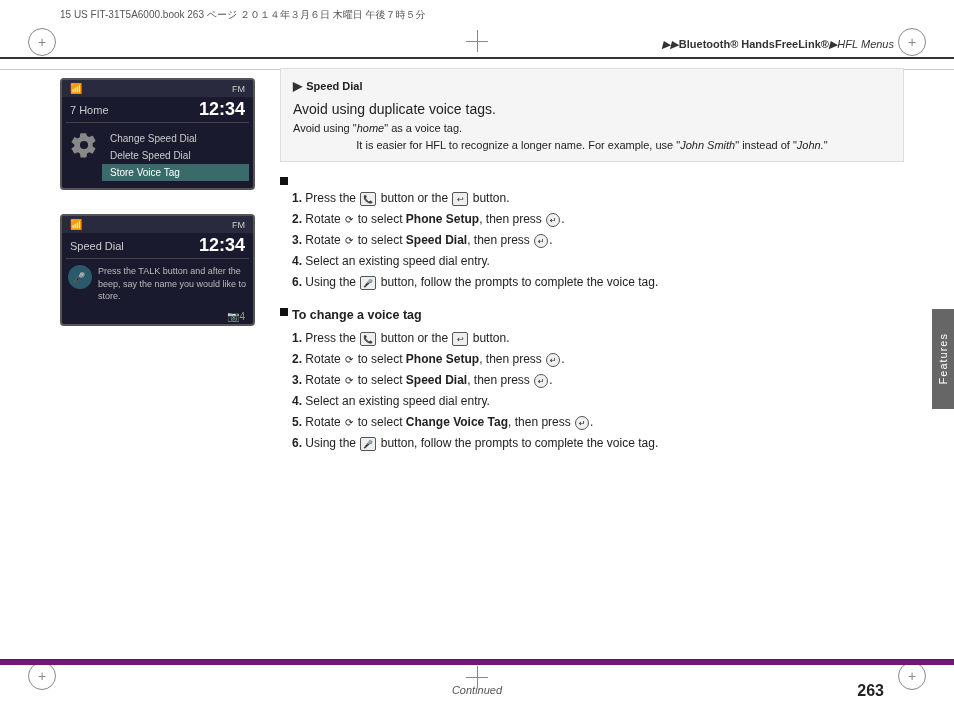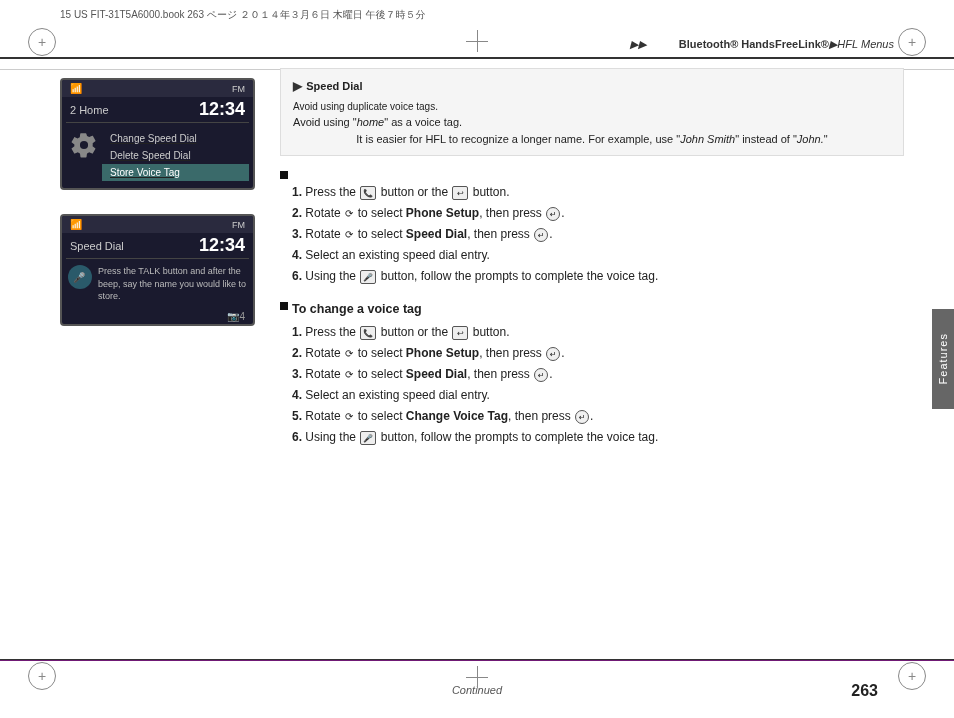--- a/index.html
+++ b/index.html
@@ -69,43 +69,42 @@
     .header-right-text {
       position: absolute;
       top: 38px; right: 60px;
       font-size: 11px;
       color: #333;
       font-style: italic;
     }
     .header-right-text .brand {
       font-weight: bold;
       font-style: normal;
-      margin-left: 32px;
     }
 
     
     .page-footer {
       position: absolute;
       bottom: 0; left: 0; right: 0;
       height: 58px;
-      border-top: 1px solid #701a75;
+      border-top: 5px solid #701a75;
     }
     .footer-continued {
       position: absolute;
       bottom: 22px;
       left: 50%;
       transform: translateX(-50%);
       font-size: 11px;
       color: #555;
       font-style: italic;
     }
     .footer-page-num {
       position: absolute;
       bottom: 18px;
-      right: 76px;
+      right: 70px;
       font-size: 16px;
       font-weight: bold;
       color: #222;
     }
 
     
     .side-tab {
       position: absolute;
       right: 0;
       top: 50%;
@@ -356,31 +355,31 @@
 <div class="content-area">
 
   <div class="left-col">
 
     <div class="screen-mockup">
       <div class="screen-header">
         <span>📶</span>
         <span style="font-size:9px;">FM</span>
       </div>
       <div style="display:flex; align-items:center; justify-content:space-between; padding: 2px 8px;">
-        <div style="color:#ccc; font-size:11px;">2 Home</div>
+        <div style="color:#ccc; font-size:11px;">7 Home</div>
         <div class="screen-time" style="padding:0;">12:34</div>
       </div>
       <div class="screen-divider"></div>
       <div style="display:flex; align-items:flex-start; padding:4px 4px;">
         <div style="display:flex; align-items:center; justify-content:center; padding:4px;">
           <svg class="gear-icon-svg" viewBox="0 0 24 24">
             <path d="M12 15.5A3.5 3.5 0 0 1 8.5 12 3.5 3.5 0 0 1 12 8.5a3.5 3.5 0 0 1 3.5 3.5 3.5 3.5 0 0 1-3.5 3.5m7.43-2.92c.04-.34.07-.69.07-1.04s-.03-.71-.07-1.04l2.24-1.75c.2-.16.25-.44.12-.68l-2.12-3.68c-.12-.22-.39-.3-.61-.22l-2.64 1.06c-.55-.42-1.14-.78-1.79-1.04L14 2.42C13.96 2.18 13.74 2 13.5 2h-4.24c-.24 0-.45.18-.49.42l-.38 2.87c-.65.26-1.24.62-1.79 1.04L4.16 5.27c-.22-.08-.49 0-.61.22L1.43 9.17c-.13.24-.07.52.12.68l2.24 1.75C3.73 11.29 3.7 11.64 3.7 12s.03.71.07 1.04l-2.24 1.75c-.2.16-.25.44-.12.68l2.12 3.68c.12.22.39.3.61.22l2.64-1.06c.55.42 1.14.78 1.79 1.04l.38 2.87c.04.24.25.42.49.42h4.24c.24 0 .46-.18.5-.42l.38-2.87c.65-.26 1.24-.62 1.79-1.04l2.64 1.06c.22.08.49 0 .61-.22l2.12-3.68c.13-.24.07-.52-.12-.68l-2.24-1.75z" fill="#888"></path>
           </svg>
         </div>
-        <div class="screen-menu" style="flex:1;text-decoration:underline;">
+        <div class="screen-menu" style="flex:1;">
           <div class="screen-menu-item">Change Speed Dial</div>
           <div class="screen-menu-item">Delete Speed Dial</div>
           <div class="screen-menu-item active">Store Voice Tag</div>
         </div>
       </div>
     </div>
 
     <div class="screen-mockup" style="margin-top:8px;">
       <div class="screen-header">
         <span>📶</span>
@@ -402,21 +401,21 @@
 
   </div>
 
   <div class="right-col">
 
     <div class="tip-box">
       <div class="tip-box-title">
         <span class="tip-arrow">▶</span>
         <span>Speed Dial</span>
       </div>
-      <div style="font-size:10px;">Avoid using duplicate voice tags.</div>
+      <div style="font-size:14px;">Avoid using duplicate voice tags.</div>
       <div style="font-size:11px;">Avoid using "<em>home</em>" as a voice tag.</div>
       <div style="font-size:11px;text-align:center;">It is easier for HFL to recognize a longer name. For example, use "<em>John Smith</em>" instead of "<em>John.</em>"</div>
     </div>
 
     <div class="instructions">
       <div class="section-heading">
         <span class="black-square"></span>
       </div>
       <div class="steps">
         <div class="step">

